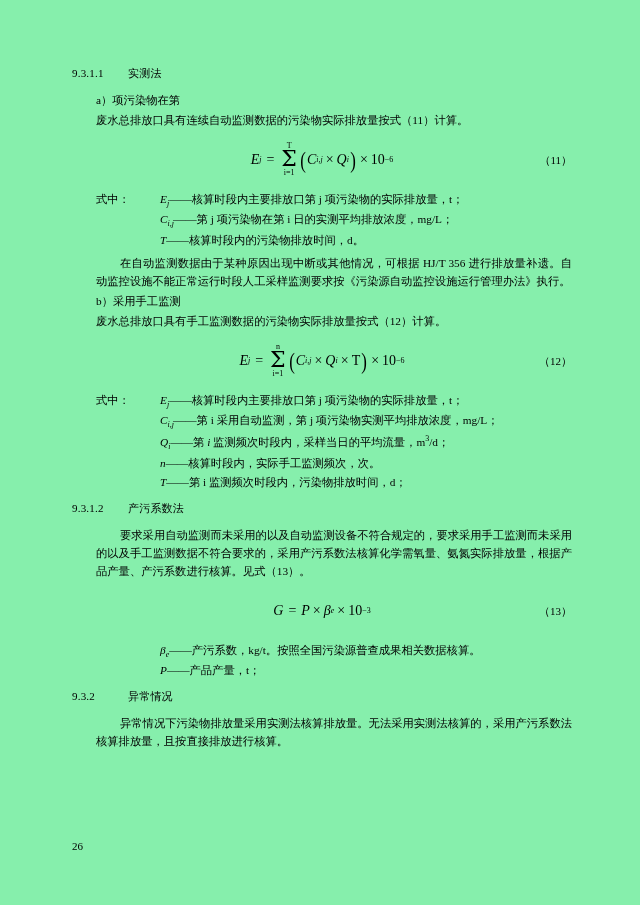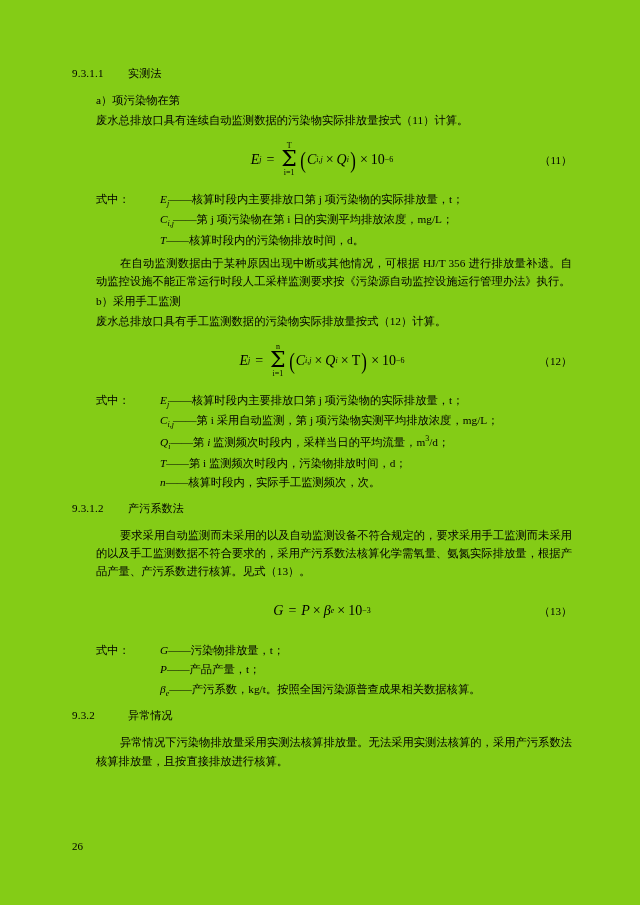--- a/index.html
+++ b/index.html
@@ -7,21 +7,21 @@
     padding: 0;
     background: #c8c8c8;
   }
   body {
     font-family: "Liberation Serif", "DejaVu Serif", serif;
   }
   .page {
     position: relative;
     width: 640px;
     height: 905px;
-    background: #84cc16;
+    background: #86efac;
     margin: 0 auto;
     box-sizing: border-box;
     overflow: hidden;
   }
   .content {
     position: absolute;
     left: 72px;
     top: 66px;
     width: 500px;
   }
@@ -207,24 +207,24 @@
       <div class="defrow">
         <span class="lead">式中：</span><span class="it">E</span><span class="sub">j</span><span>——核算时段内主要排放口第 j 项污染物的实际排放量，t；</span>
       </div>
       <div class="defrow">
         <span class="lead"></span><span class="it">C</span><span class="sub">i,j</span><span>——第 i 采用自动监测，第 j 项污染物实测平均排放浓度，mg/L；</span>
       </div>
       <div class="defrow">
         <span class="lead"></span><span class="it">Q</span><span class="sub">i</span><span>——第 <span class="it">i</span> 监测频次时段内，采样当日的平均流量，m<sup class="num">3</sup>/d；</span>
       </div>
       <div class="defrow">
+        <span class="lead"></span><span class="it">n</span><span>——核算时段内，实际手工监测频次，次。</span>
+      </div>
+      <div class="defrow">
         <span class="lead"></span><span class="it">T</span><span>——第 i 监测频次时段内，污染物排放时间，d；</span>
-      </div>
-      <div class="defrow">
-        <span class="lead"></span><span class="it">n</span><span>——核算时段内，实际手工监测频次，次。</span>
       </div>
     </div>
 
     <div class="blockgap"></div>
 
     <div class="heading">
       <span class="hnum">9.3.1.2</span><span class="htext">产污系数法</span>
     </div>
 
     <div class="para indent-first indent1">要求采用自动监测而未采用的以及自动监测设备不符合规定的，要求采用手工监测而未采用的以及手工监测数据不符合要求的，采用产污系数法核算化学需氧量、氨氮实际排放量，根据产品产量、产污系数进行核算。见式（13）。</div>
@@ -239,27 +239,24 @@
           <span class="sub">e</span>
         <span style="margin:0 3px;">×</span>
         <span>10</span>
           <sup class="num">−3</sup>
       </div>
       <div class="formula-num">（13）</div>
     </div>
 
     <div class="deflist">
       <div class="defrow">
-        <span class="lead">式中：</span><span class="it">G</span><span>——污染物排放量，t；</span>
+        <span class="lead"></span><span class="it">β</span><span class="sub">e</span><span>——产污系数，kg/t。按照全国污染源普查成果相关数据核算。</span>
       </div>
       <div class="defrow">
         <span class="lead"></span><span class="it">P</span><span>——产品产量，t；</span>
-      </div>
-      <div class="defrow">
-        <span class="lead"></span><span class="it">β</span><span class="sub">e</span><span>——产污系数，kg/t。按照全国污染源普查成果相关数据核算。</span>
       </div>
     </div>
 
     <div class="blockgap"></div>
 
     <div class="heading">
       <span class="hnum">9.3.2</span><span class="htext">异常情况</span>
     </div>
 
     <div class="para indent-first indent1">异常情况下污染物排放量采用实测法核算排放量。无法采用实测法核算的，采用产污系数法核算排放量，且按直接排放进行核算。</div>

